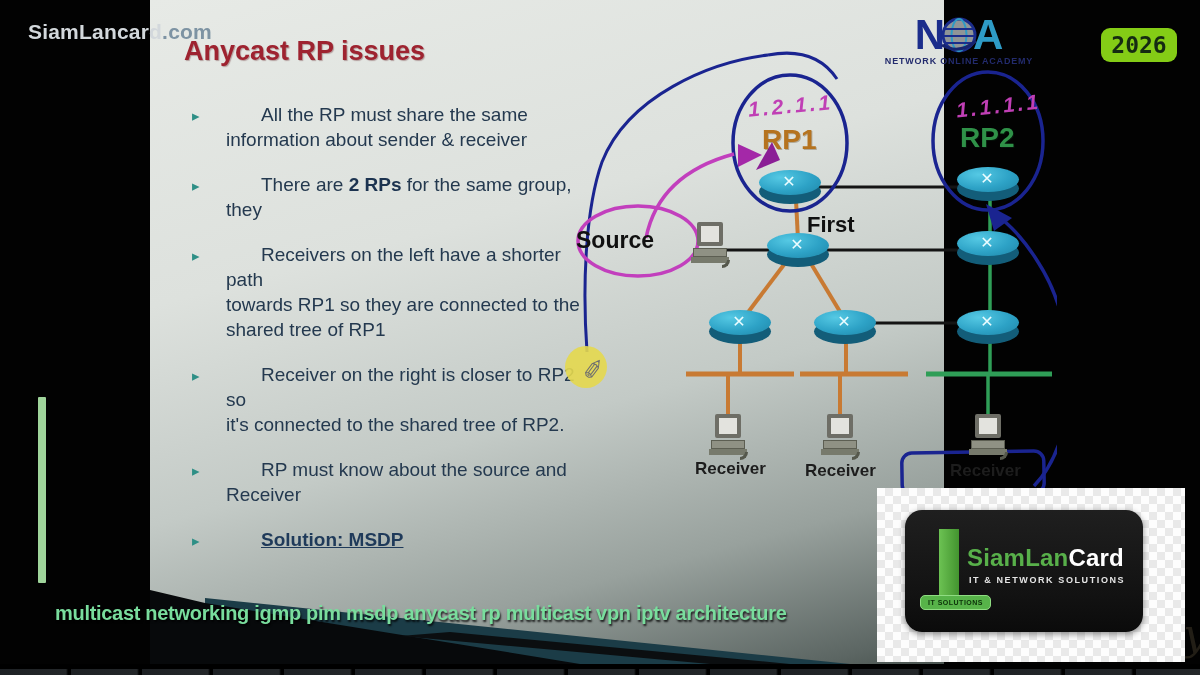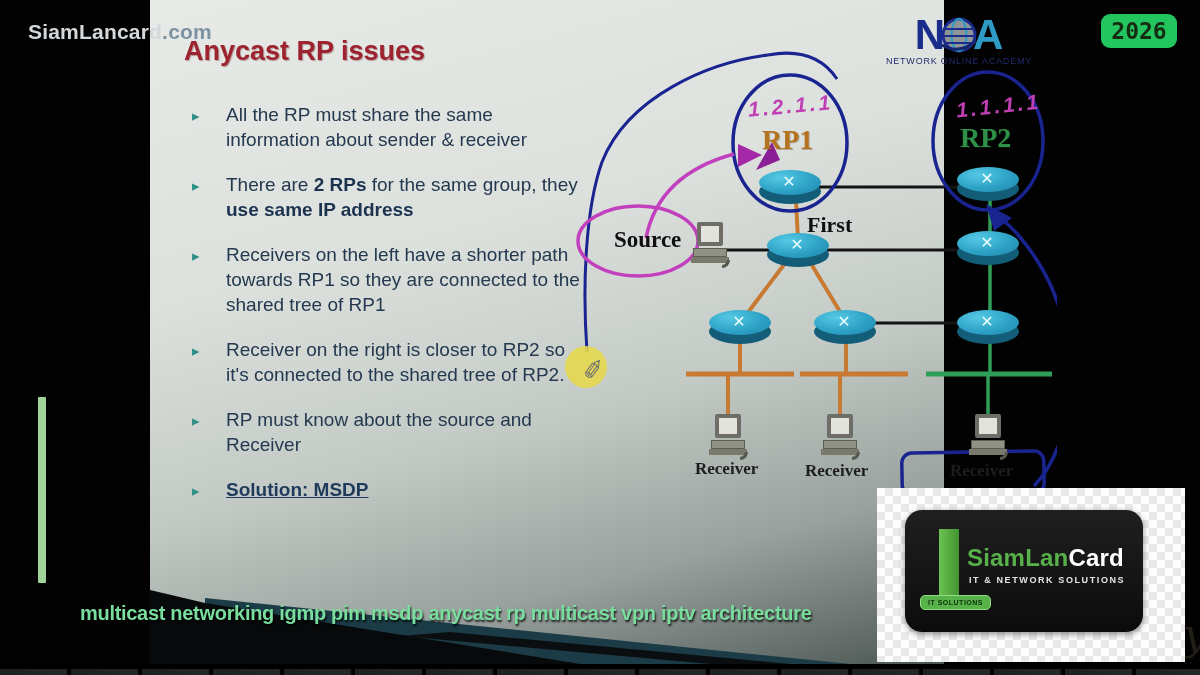--- a/index.html
+++ b/index.html
@@ -5,76 +5,76 @@
   * { margin:0; padding:0; box-sizing:border-box; }
   body { background:#000; font-family:"Liberation Sans","DejaVu Sans",sans-serif; }
   .stage { position:relative; width:1200px; height:675px; background:#020202; overflow:hidden; }
 
   
   .watermark { position:absolute; left:28px; top:20px; font-size:21px; font-weight:bold; z-index:12; letter-spacing:0.2px; }
   .watermark .brand { color:#d3d8dc; }
   .watermark .dom { color:#7d93a3; }
 
   
-  .badge { position:absolute; left:1101px; top:14px; width:76px; height:34px; background:#22c55e;
+  .badge { position:absolute; left:1101px; top:28px; width:76px; height:34px; background:#84cc16;
            border-radius:9px; display:flex; align-items:center; justify-content:center;
            font-family:"DejaVu Sans Mono",monospace; font-weight:bold; font-size:23px; color:#152b12; z-index:12; }
 
   
   .slide { position:absolute; left:150px; top:0; width:794px; height:664px; z-index:1;
            background:linear-gradient(165deg,#e7eae6 0%,#dde1dd 35%,#c3cac6 60%,#98a19d 80%,#5c6663 96%,#49534f 100%); }
   .slide-title { position:absolute; left:34px; top:36px; font-size:27px; font-weight:bold; color:#9e2330;
                  text-shadow:1px 1px 1px rgba(90,20,25,0.35); }
 
   .bullets { position:absolute; left:34px; top:102px; width:400px; list-style:none; }
   .bullets li { position:relative; padding-left:42px; margin-bottom:20px; font-size:19px; line-height:25px; color:#24394f; }
   .bullets li .mark { position:absolute; left:8px; top:1px; color:#2e8f86; font-size:15px; }
-  .bt { white-space:pre-line; }
+  .bt { white-space:pre-line;margin-left:35px; }
   .bullets b { color:#1c3350; }
   .solution-line { font-weight:bold; color:#1f3a5a;text-decoration:underline; }
 
   
   .noa { position:absolute; left:716px; top:12px; width:186px; text-align:center; }
   .noa-row { display:flex; align-items:center; justify-content:center; height:46px; }
   .noa-n { font-size:42px; font-weight:bold; color:#1b2d8c; margin-right:-7px; }
   .noa-a { font-size:42px; font-weight:bold; color:#2e9bc6; margin-left:-7px; }
-  .noa-caption { font-size:9px; font-weight:normal; letter-spacing:0.8px; color:#232b6d; margin-top:-2px; }
+  .noa-caption { font-size:9px; font-weight:bold; letter-spacing:0.8px; color:#232b6d; margin-top:-2px; }
 
   
   .router { position:absolute; width:62px; height:34px; z-index:4; }
   .router::before { content:""; position:absolute; left:0; top:9px; width:100%; height:25px; background:#135d79; border-radius:50%; }
   .router::after { content:""; position:absolute; left:0; top:0; width:100%; height:25px;
                    background:radial-gradient(ellipse at 35% 30%, #55c9e4 0%, #2da2c6 55%, #1f86a8 100%); border-radius:50%; }
   .router .x { position:absolute; left:0; top:-1px; width:100%; height:25px; z-index:2;
                display:flex; align-items:center; justify-content:center; color:#eafcff; font-weight:bold; font-size:16px; letter-spacing:2px; }
 
   
   .host { position:absolute; width:40px; height:46px; z-index:4; }
   .host .screen { position:absolute; left:7px; top:0; width:26px; height:24px; background:#e3e3de; border:4px solid #6e6e66; border-radius:2px; }
   .host .base { position:absolute; left:3px; top:26px; width:34px; height:9px; background:#8f9184; border:1px solid #5c5e52; }
   .host .foot { position:absolute; left:1px; top:35px; width:38px; height:6px; background:#777a6c; }
   .host .cable { position:absolute; left:32px; top:38px; width:8px; height:8px; border-right:3px solid #55584c; border-bottom:3px solid #55584c; border-radius:0 0 8px 0; }
 
-  .diag-label { position:absolute; color:#101010; font-weight:bold; z-index:5;font-family:Liberation Serif, serif; }
+  .diag-label { position:absolute; color:#101010; font-weight:bold; z-index:5; }
   .lbl-first { font-size:22px; }
   .lbl-source { font-size:23px; }
   .lbl-recv { font-size:17px; color:#1d1d1d; }
   .lbl-rp1 { font-size:28px; color:#b5731f; text-shadow:1px 1px 0 rgba(80,45,0,0.3); }
   .lbl-rp2 { font-size:28px; color:#2f9148; text-shadow:1px 1px 0 rgba(10,60,25,0.3); }
   .hand-note { position:absolute; z-index:6; color:#c03fb5; font-size:21px; font-weight:bold; font-style:italic; letter-spacing:3px; }
 
   .pencil { position:absolute; z-index:7; font-size:26px; color:#6f6f6f; transform:scaleY(-1) rotate(8deg); }
 
   .diagram-svg { position:absolute; left:0; top:0; z-index:3; }
 
   
   .accent-bar { position:absolute; left:38px; top:397px; width:8px; height:186px; background:#9fd49b; z-index:10; border-radius:1px; }
   .overlay-title { position:absolute; left:62px; top:421px; z-index:10; color:#f3f3f3; font-weight:bold; font-size:43px; line-height:57px;
                    letter-spacing:-0.5px; text-shadow:3px 4px 3px rgba(0,0,0,0.9), 1px 1px 0 rgba(0,0,0,0.75); white-space:nowrap; }
-  .overlay-subtitle { position:absolute; left:80px; top:602px; z-index:10; color:#79dd9d; font-size:20px; font-weight:bold;
+  .overlay-subtitle { position:absolute; left:55px; top:602px; z-index:10; color:#79dd9d; font-size:20px; font-weight:bold;
                       letter-spacing:-0.3px; text-shadow:1px 2px 2px rgba(0,0,0,0.8); white-space:nowrap; }
 
   
   .checker { position:absolute; left:877px; top:488px; width:308px; height:174px; z-index:11;
              background-image:
                linear-gradient(45deg,#e9e9e9 25%,transparent 25%,transparent 75%,#e9e9e9 75%),
                linear-gradient(45deg,#e9e9e9 25%,transparent 25%,transparent 75%,#e9e9e9 75%);
              background-color:#fdfdfd; background-size:16px 16px; background-position:0 0,8px 8px; }
   .brand-card { position:absolute; left:28px; top:22px; width:238px; height:122px; border-radius:17px;
                 background:linear-gradient(180deg,#1f1f1f 0%,#121212 70%,#0b0b0b 100%); box-shadow:0 2px 6px rgba(0,0,0,0.45); }
@@ -146,21 +146,21 @@
 
       <circle cx="436" cy="367" r="21" fill="#e4d84e" opacity="0.9"></circle>
     </svg>
 
     <div class="slide-title">Anycast RP issues</div>
 
     <ul class="bullets">
       <li><span class="mark">▸</span><span class="bt">All the RP must share the same
 information about sender &amp; receiver</span></li>
       <li><span class="mark">▸</span><span class="bt"><span>There are </span><b>2 RPs</b><span> for the same group, they
-</span><b>use same IP address</b></span></li>
+</span></span></li>
       <li><span class="mark">▸</span><span class="bt">Receivers on the left have a shorter path
 towards RP1 so they are connected to the
 shared tree of RP1</span></li>
       <li><span class="mark">▸</span><span class="bt">Receiver on the right is closer to RP2 so
 it's connected to the shared tree  of RP2.</span></li>
       <li><span class="mark">▸</span><span class="bt">RP must know about the source and
 Receiver</span></li>
       <li><span class="mark">▸</span><span class="bt solution-line">Solution: MSDP</span></li>
     </ul>
 
@@ -225,21 +225,21 @@
         <div class="base"></div>
         <div class="foot"></div>
         <div class="cable"></div>
       </div>
 
     <div class="diag-label lbl-rp1" style="left:612px; top:124px;">RP1</div>
     <div class="diag-label lbl-rp2" style="left:810px; top:122px;">RP2</div>
     <div class="hand-note" style="left:598px; top:94px; transform:rotate(-5deg);">1.2.1.1</div>
     <div class="hand-note" style="left:806px; top:94px; transform:rotate(-6deg);">1.1.1.1</div>
     <div class="diag-label lbl-first" style="left:657px; top:212px;">First</div>
-    <div class="diag-label lbl-source" style="left:464px; top:227px;">Source</div>
+    <div class="diag-label lbl-source" style="left:426px; top:227px;">Source</div>
     <div class="diag-label lbl-recv" style="left:545px; top:459px;">Receiver</div>
     <div class="diag-label lbl-recv" style="left:655px; top:461px;">Receiver</div>
     <div class="diag-label lbl-recv" style="left:800px; top:461px;">Receiver</div>
 
     <div class="pencil" style="left:432px; top:352px;">✎</div>
   </div>
 
   <div class="accent-bar"></div>
   <div class="overlay-subtitle">multicast networking igmp pim msdp anycast rp multicast vpn iptv architecture</div>
 

